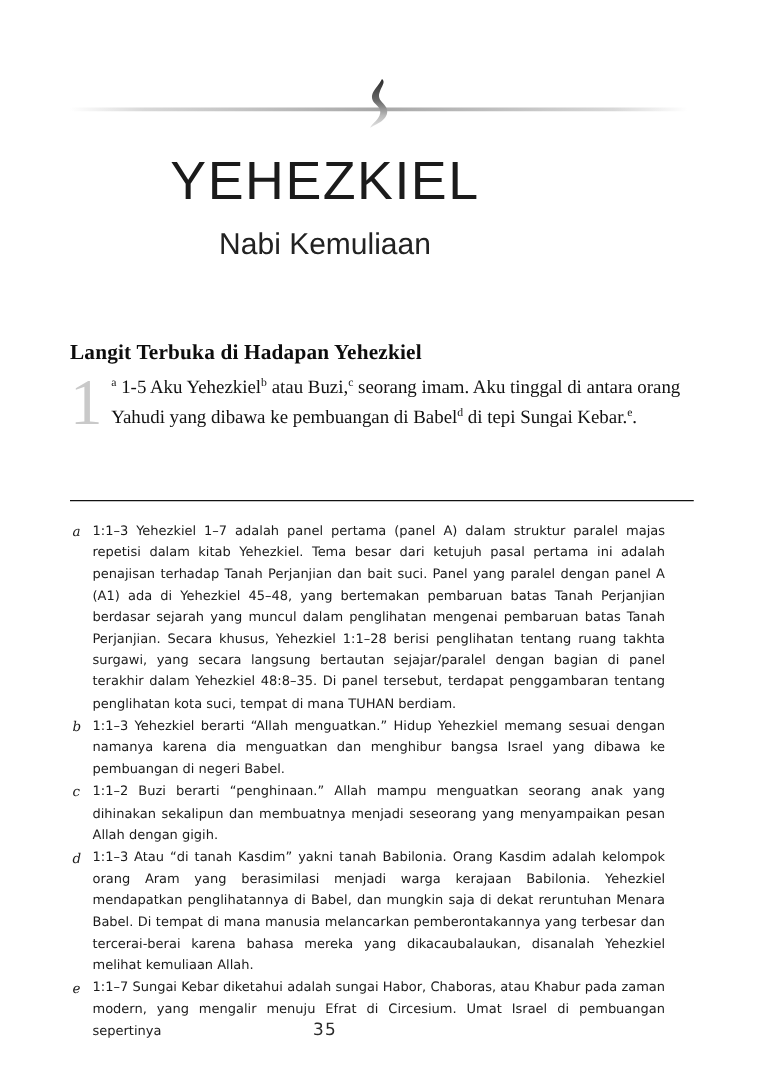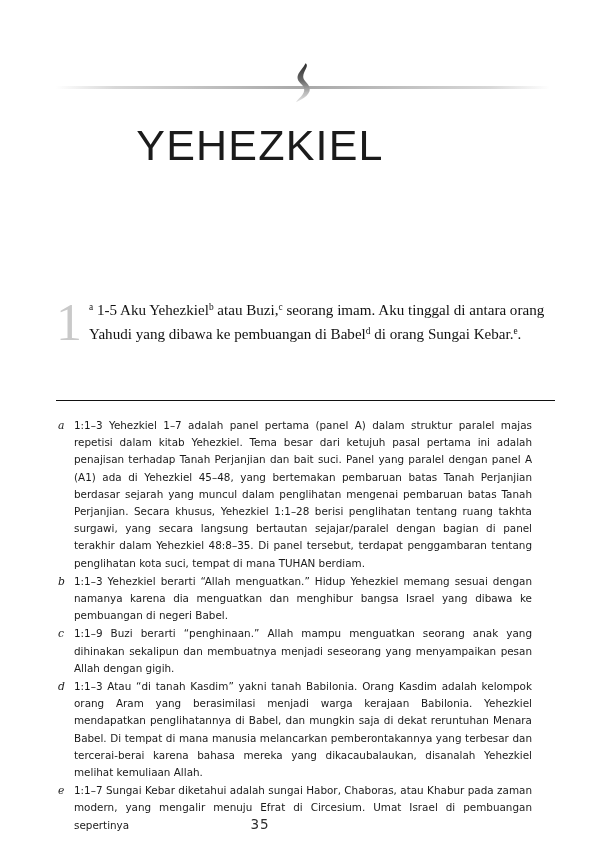--- a/index.html
+++ b/index.html
@@ -198,40 +198,42 @@
                  C7.6 38.7 6.6 39.9 6.2 41.2 C7.9 40.0 9.7 39.2 11.6 38.2
                  C15.0 36.4 18.2 34.0 19.4 30.6 C20.6 27.2 19.0 24.2 16.6 21.8
                  C14.0 19.2 12.6 16.8 13.4 13.8 C14.1 11.1 15.6 8.6 16.6 6.0
                  C17.1 4.7 17.0 3.3 15.6 2.2 Z" fill="url(#ornGrad)"></path>
       </svg>
     </div>
   </div>
 
   <div class="book-title">YEHEZKIEL</div>
 
-
+  <div class="book-subtitle">Nabi Kemuliaan</div>
+
+  <div class="section-heading">Langit Terbuka di Hadapan Yehezkiel</div>
 
   <div class="body-block">
-    <span class="dropcap">1</span><span><sup>a</sup><span> 1-5 Aku Yehezkiel</span><sup>b</sup><span> atau Buzi,</span><sup>c</sup><span> seorang imam. Aku tinggal di antara orang Yahudi yang dibawa ke pembuangan di Babel</span><sup>d</sup><span> di orang Sungai Kebar.</span><sup>e</sup><span>.</span></span>
+    <span class="dropcap">1</span><span><sup>a</sup><span> 1-5 Aku Yehezkiel</span><sup>b</sup><span> atau Buzi,</span><sup>c</sup><span> seorang imam. Aku tinggal di antara orang Yahudi yang dibawa ke pembuangan di Babel</span><sup>d</sup><span> di tepi Sungai Kebar.</span><sup>e</sup><span>.</span></span>
   </div>
 
   <div class="footnote-rule"></div>
 
   <div class="footnotes">
     <div class="footnote">
       <span class="marker">a</span>
       <span class="ftext">1:1–3 Yehezkiel 1–7 adalah panel pertama (panel A) dalam struktur paralel majas repetisi dalam kitab Yehezkiel. Tema besar dari ketujuh pasal pertama ini adalah penajisan terhadap Tanah Perjanjian dan bait suci. Panel yang paralel dengan panel A (A1) ada di Yehezkiel 45–48, yang bertemakan pembaruan batas Tanah Perjanjian berdasar sejarah yang muncul dalam penglihatan mengenai pembaruan batas Tanah Perjanjian. Secara khusus, Yehezkiel 1:1–28 berisi penglihatan tentang ruang takhta surgawi, yang secara langsung bertautan sejajar/paralel dengan bagian di panel terakhir dalam Yehezkiel 48:8–35. Di panel tersebut, terdapat penggambaran tentang penglihatan kota suci, tempat di mana TUHAN berdiam.</span>
     </div>
     <div class="footnote">
       <span class="marker">b</span>
       <span class="ftext">1:1–3 Yehezkiel berarti “Allah menguatkan.” Hidup Yehezkiel memang sesuai dengan namanya karena dia menguatkan dan menghibur bangsa Israel yang dibawa ke pembuangan di negeri Babel.</span>
     </div>
     <div class="footnote">
       <span class="marker">c</span>
-      <span class="ftext">1:1–9 Buzi berarti “penghinaan.” Allah mampu menguatkan seorang anak yang dihinakan sekalipun dan membuatnya menjadi seseorang yang menyampaikan pesan Allah dengan gigih.</span>
+      <span class="ftext">1:1–2 Buzi berarti “penghinaan.” Allah mampu menguatkan seorang anak yang dihinakan sekalipun dan membuatnya menjadi seseorang yang menyampaikan pesan Allah dengan gigih.</span>
     </div>
     <div class="footnote">
       <span class="marker">d</span>
       <span class="ftext">1:1–3 Atau “di tanah Kasdim” yakni tanah Babilonia. Orang Kasdim adalah kelompok orang Aram yang berasimilasi menjadi warga kerajaan Babilonia. Yehezkiel mendapatkan penglihatannya di Babel, dan mungkin saja di dekat reruntuhan Menara Babel. Di tempat di mana manusia melancarkan pemberontakannya yang terbesar dan tercerai-berai karena bahasa mereka yang dikacaubalaukan, disanalah Yehezkiel melihat kemuliaan Allah.</span>
     </div>
     <div class="footnote">
       <span class="marker">e</span>
       <span class="ftext">1:1–7 Sungai Kebar diketahui adalah sungai Habor, Chaboras, atau Khabur pada zaman modern, yang mengalir menuju Efrat di Circesium. Umat Israel di pembuangan sepertinya</span>
     </div>
   </div>

